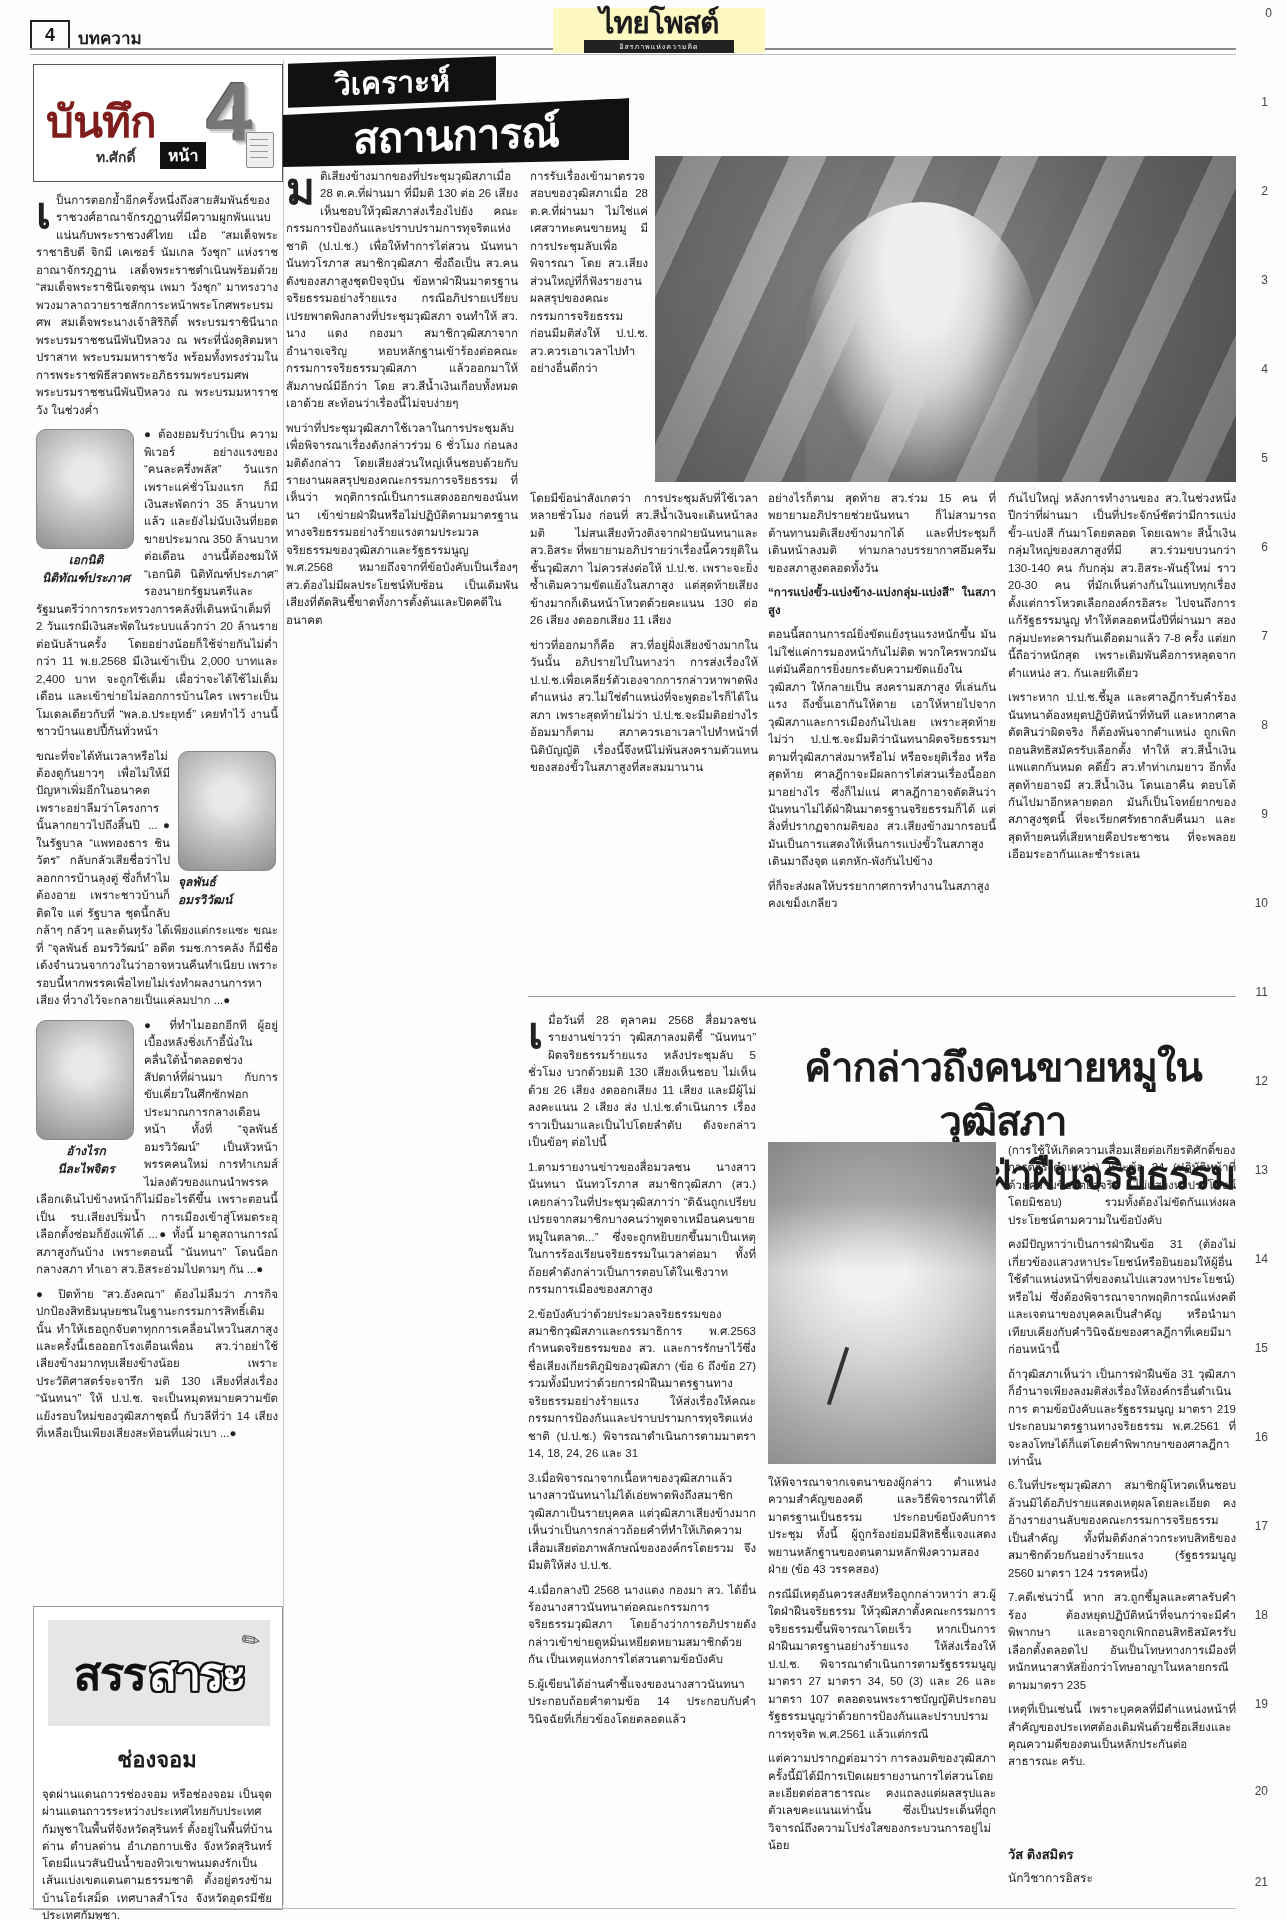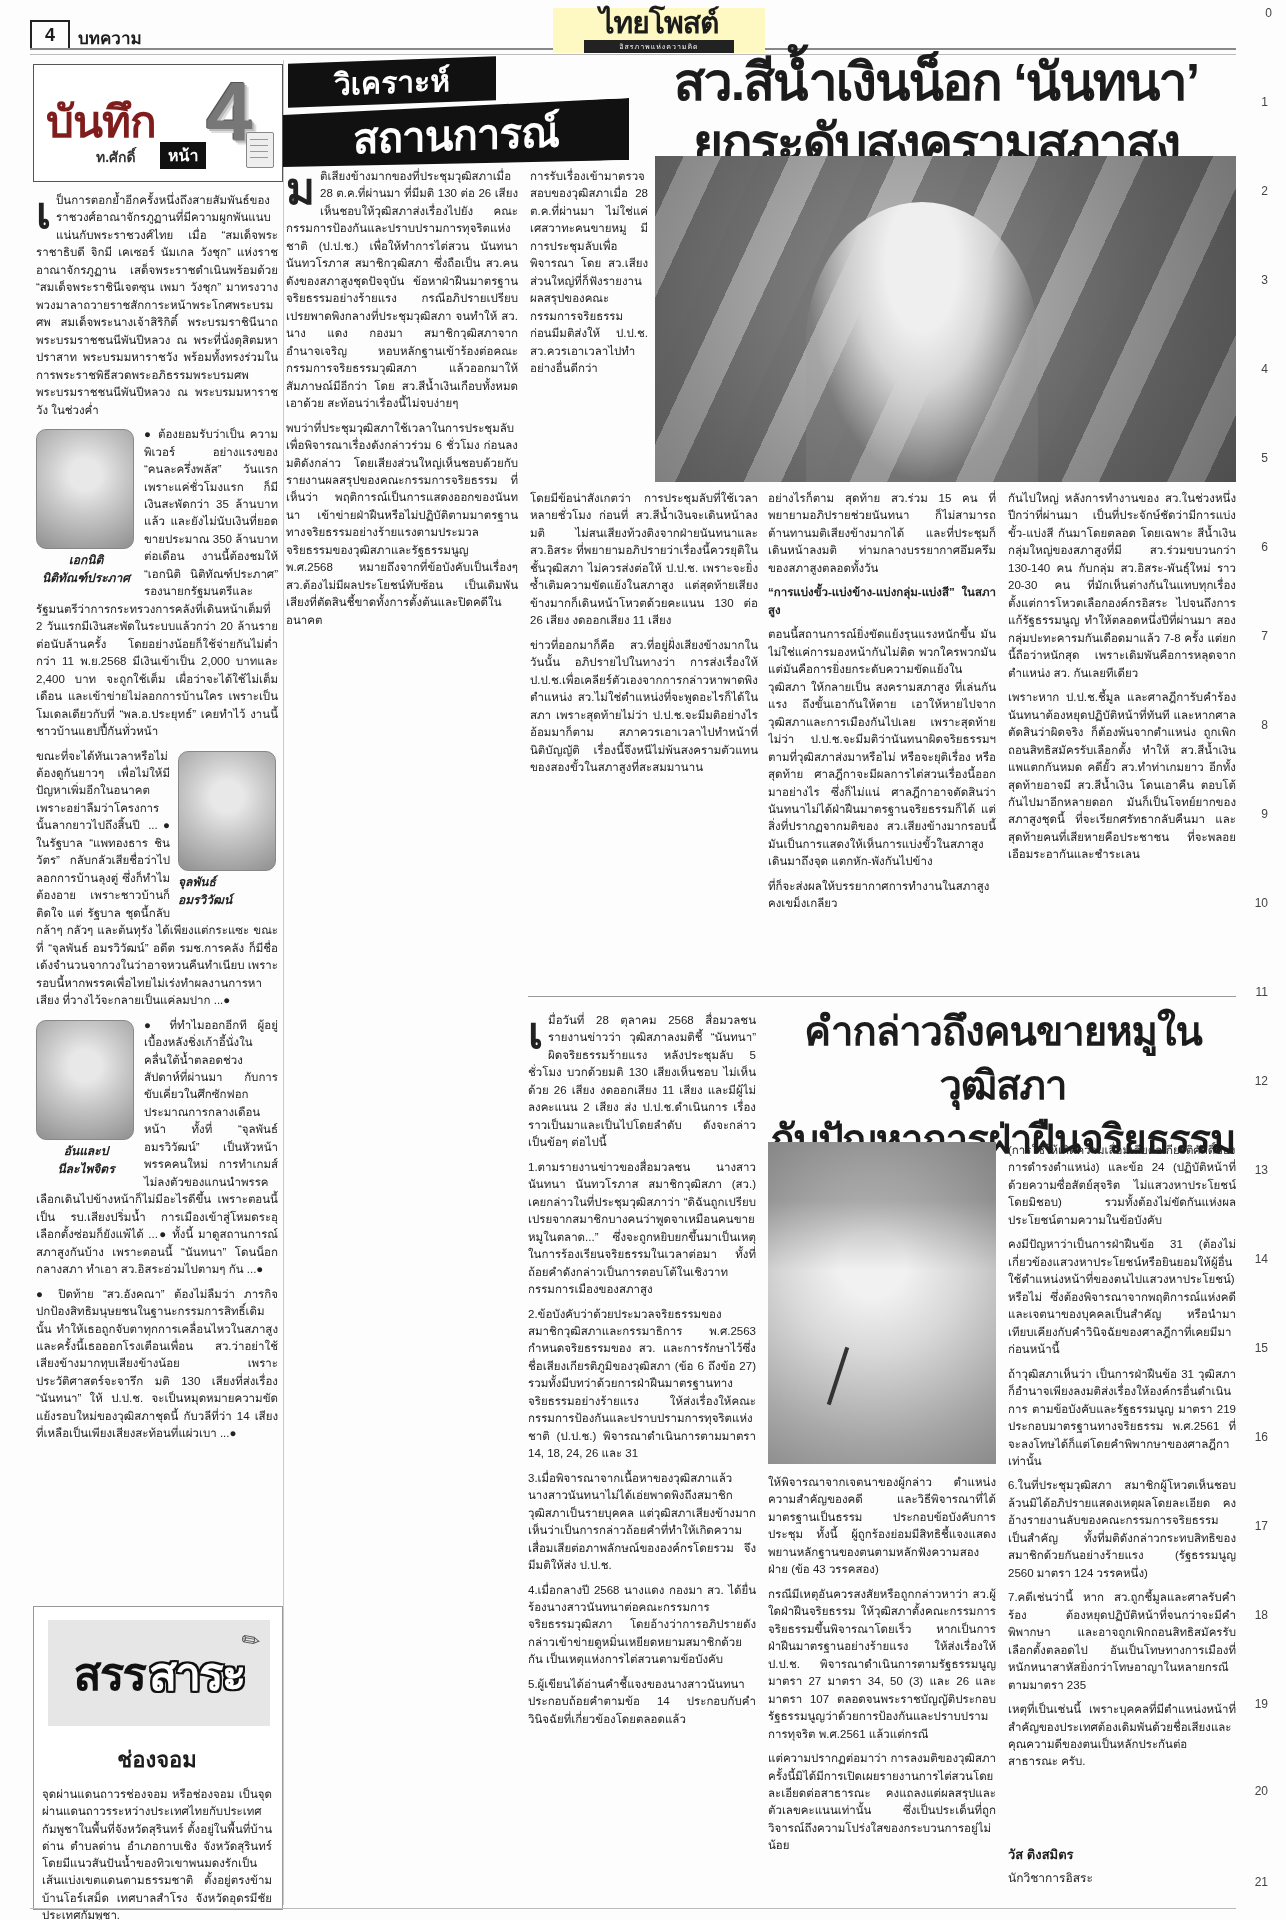--- a/index.html
+++ b/index.html
@@ -65,21 +65,21 @@
          repeating-linear-gradient(115deg,rgba(40,40,40,.55) 0 26px,rgba(90,90,90,.35) 26px 60px,rgba(30,30,30,.5) 60px 96px),
          radial-gradient(circle at 42% 42%,#e3e3e3 0 12%,#cfcfcf 30%,#a9a9a9 60%,#7e7e7e 100%);}
   .photo1 .figure{position:absolute;left:26%;top:14%;width:40%;height:86%;
         background:radial-gradient(ellipse at 50% 22%,#efefef 0 22%,#d6d6d6 40%,rgba(150,150,150,.2) 70%);
         border-radius:50% 50% 0 0;}
   .col{font-size:11.5px;line-height:1.52;text-align:justify;color:#222;overflow:hidden;}
   .col p{margin:0 0 7px 0;}
   .bold-sub{font-weight:bold;}
   
   .headline2{left:770px;top:1004px;width:466px;text-align:center;font-weight:900;letter-spacing:-1px;line-height:1.35;}
-  .headline2 .l1{font-size:40px;}
+  .headline2 .l1{font-size:40px;margin-top:36px;}
   .headline2 .l2{font-size:40px;}
   .photo2{left:768px;top:1142px;width:228px;height:322px;
         background:
          linear-gradient(180deg,rgba(60,60,60,.35) 0 18%,rgba(0,0,0,0) 40%),
          radial-gradient(circle at 46% 38%,#f1f1f1 0 14%,#d8d8d8 38%,#a6a6a6 75%,#8a8a8a 100%);}
   .photo2 .mic{position:absolute;left:30%;bottom:18%;width:4px;height:60px;background:#333;transform:rotate(18deg);}
   .byline{left:1008px;top:1844px;width:228px;text-align:left;}
   .byline .name{font-weight:bold;font-size:13px;}
   .byline .role{font-size:12px;margin-top:3px;}
 </style>
@@ -144,21 +144,21 @@
       <div class="portrait"></div>
       <div class="pcap">
         <div>จุลพันธ์</div>
         <div>อมรวิวัฒน์</div>
       </div>
     </div>
     <p>ขณะที่จะได้ทันเวลาหรือไม่ต้องดูกันยาวๆ เพื่อไม่ให้มีปัญหาเพิ่มอีกในอนาคต เพราะอย่าลืมว่าโครงการนั้นลากยาวไปถึงสิ้นปี ...● ในรัฐบาล “แพทองธาร ชินวัตร” กลับกลัวเสียชื่อว่าไปลอกการบ้านลุงตู่ ซึ่งก็ทำไมต้องอาย เพราะชาวบ้านก็ติดใจ แต่ รัฐบาล ชุดนี้กลับกล้าๆ กลัวๆ และต้นทุรัง ได้เพียงแต่กระแซะ ขณะที่ “จุลพันธ์ อมรวิวัฒน์” อดีต รมช.การคลัง ก็มีชื่อเด้งจำนวนจากวงในว่าอาจหวนคืนทำเนียบ เพราะรอบนี้หากพรรคเพื่อไทยไม่เร่งทำผลงานการหาเสียง ที่วางไว้จะกลายเป็นแค่ลมปาก ...●</p>
     <div class="pwrapL">
       <div class="portrait"></div>
       <div class="pcap">
-        <div>อันและป</div>
+        <div>อัางไรก</div>
         <div>นีละไพจิตร</div>
       </div>
     </div>
     <p>● ที่ทำไมออกอีกที ผู้อยู่เบื้องหลังชิ่งเก้าอี้นั่งในคลื่นใต้น้ำตลอดช่วงสัปดาห์ที่ผ่านมา กับการขับเคี่ยวในศึกซักฟอกประมาณการกลางเดือนหน้า ทั้งที่ “จุลพันธ์ อมรวิวัฒน์” เป็นหัวหน้าพรรคคนใหม่ การทำเกมส์ไม่ลงตัวของแกนนำพรรค เลือกเดินไปข้างหน้าก็ไม่มีอะไรดีขึ้น เพราะตอนนี้เป็น รบ.เสียงปริ่มน้ำ การเมืองเข้าสู่โหมดระอุ เลือกตั้งซ่อมก็ยังแพ้ได้ ...● ทั้งนี้ มาดูสถานการณ์สภาสูงกันบ้าง เพราะตอนนี้ “นันทนา” โดนน็อกกลางสภา ทำเอา สว.อิสระอ่วมไปตามๆ กัน ...●</p>
     <p>● ปิดท้าย “สว.อังคณา” ต้องไม่ลืมว่า ภารกิจปกป้องสิทธิมนุษยชนในฐานะกรรมการสิทธิ์เดิมนั้น ทำให้เธอถูกจับตาทุกการเคลื่อนไหวในสภาสูง และครั้งนี้เธอออกโรงเตือนเพื่อน สว.ว่าอย่าใช้เสียงข้างมากทุบเสียงข้างน้อย เพราะประวัติศาสตร์จะจารึก มติ 130 เสียงที่ส่งเรื่อง “นันทนา” ให้ ป.ป.ช. จะเป็นหมุดหมายความขัดแย้งรอบใหม่ของวุฒิสภาชุดนี้ กับวลีที่ว่า 14 เสียงที่เหลือเป็นเพียงเสียงสะท้อนที่แผ่วเบา ...●</p>
   </div>
 
   <div class="abs sansara-frame"></div>
   <div class="abs sansara-box">
     <span class="pencil">✎</span>
@@ -168,24 +168,20 @@
   <div class="abs chongchom-title">ช่องจอม</div>
   <div class="abs chongchom-body">จุดผ่านแดนถาวรช่องจอม หรือช่องจอม เป็นจุดผ่านแดนถาวรระหว่างประเทศไทยกับประเทศกัมพูชาในพื้นที่จังหวัดสุรินทร์ ตั้งอยู่ในพื้นที่บ้านด่าน ตำบลด่าน อำเภอกาบเชิง จังหวัดสุรินทร์ โดยมีแนวสันปันน้ำของทิวเขาพนมดงรักเป็นเส้นแบ่งเขตแดนตามธรรมชาติ ตั้งอยู่ตรงข้ามบ้านโอร์เสม็ด เทศบาลสำโรง จังหวัดอุดรมีชัย ประเทศกัมพูชา.</div>
 
   <div class="abs banner1">
     <span>วิเคราะห์</span>
   </div>
   <div class="abs banner2">
     <span>สถานการณ์</span>
   </div>
 
-  <div class="abs headline1">
-    <div class="l1">สว.สีน้ำเงินน็อก ‘นันทนา’</div>
-    <div class="l2">ยกระดับสงครามสภาสูง</div>
-  </div>
 
   <div class="abs photo1">
     <div class="figure"></div>
   </div>
 
   <div class="abs col" style="left:286px;top:168px;width:232px;height:822px">
     <p><span class="dropcap">ม</span><span>ติเสียงข้างมากของที่ประชุมวุฒิสภาเมื่อ 28 ต.ค.ที่ผ่านมา ที่มีมติ 130 ต่อ 26 เสียง เห็นชอบให้วุฒิสภาส่งเรื่องไปยัง คณะกรรมการป้องกันและปราบปรามการทุจริตแห่งชาติ (ป.ป.ช.) เพื่อให้ทำการไต่สวน นันทนา นันทวโรภาส สมาชิกวุฒิสภา ซึ่งถือเป็น สว.คนดังของสภาสูงชุดปัจจุบัน ข้อหาฝ่าฝืนมาตรฐานจริยธรรมอย่างร้ายแรง กรณีอภิปรายเปรียบเปรยพาดพิงกลางที่ประชุมวุฒิสภา จนทำให้ สว. นาง แดง กองมา สมาชิกวุฒิสภาจากอำนาจเจริญ หอบหลักฐานเข้าร้องต่อคณะกรรมการจริยธรรมวุฒิสภา แล้วออกมาให้สัมภาษณ์มีอีกว่า โดย สว.สีน้ำเงินเกือบทั้งหมดเอาด้วย สะท้อนว่าเรื่องนี้ไม่จบง่ายๆ</span></p>
     <p>พบว่าที่ประชุมวุฒิสภาใช้เวลาในการประชุมลับเพื่อพิจารณาเรื่องดังกล่าวร่วม 6 ชั่วโมง ก่อนลงมติดังกล่าว โดยเสียงส่วนใหญ่เห็นชอบด้วยกับรายงานผลสรุปของคณะกรรมการจริยธรรม ที่เห็นว่า พฤติการณ์เป็นการแสดงออกของนันทนา เข้าข่ายฝ่าฝืนหรือไม่ปฏิบัติตามมาตรฐานทางจริยธรรมอย่างร้ายแรงตามประมวลจริยธรรมของวุฒิสภาและรัฐธรรมนูญ พ.ศ.2568 หมายถึงจากที่ข้อบังคับเป็นเรื่องๆ สว.ต้องไม่มีผลประโยชน์ทับซ้อน เป็นเดิมพันเสียงที่ตัดสินชี้ขาดทั้งการตั้งต้นและปิดคดีในอนาคต</p>
   </div>
   <div class="abs col" style="left:530px;top:168px;width:118px;height:312px">

